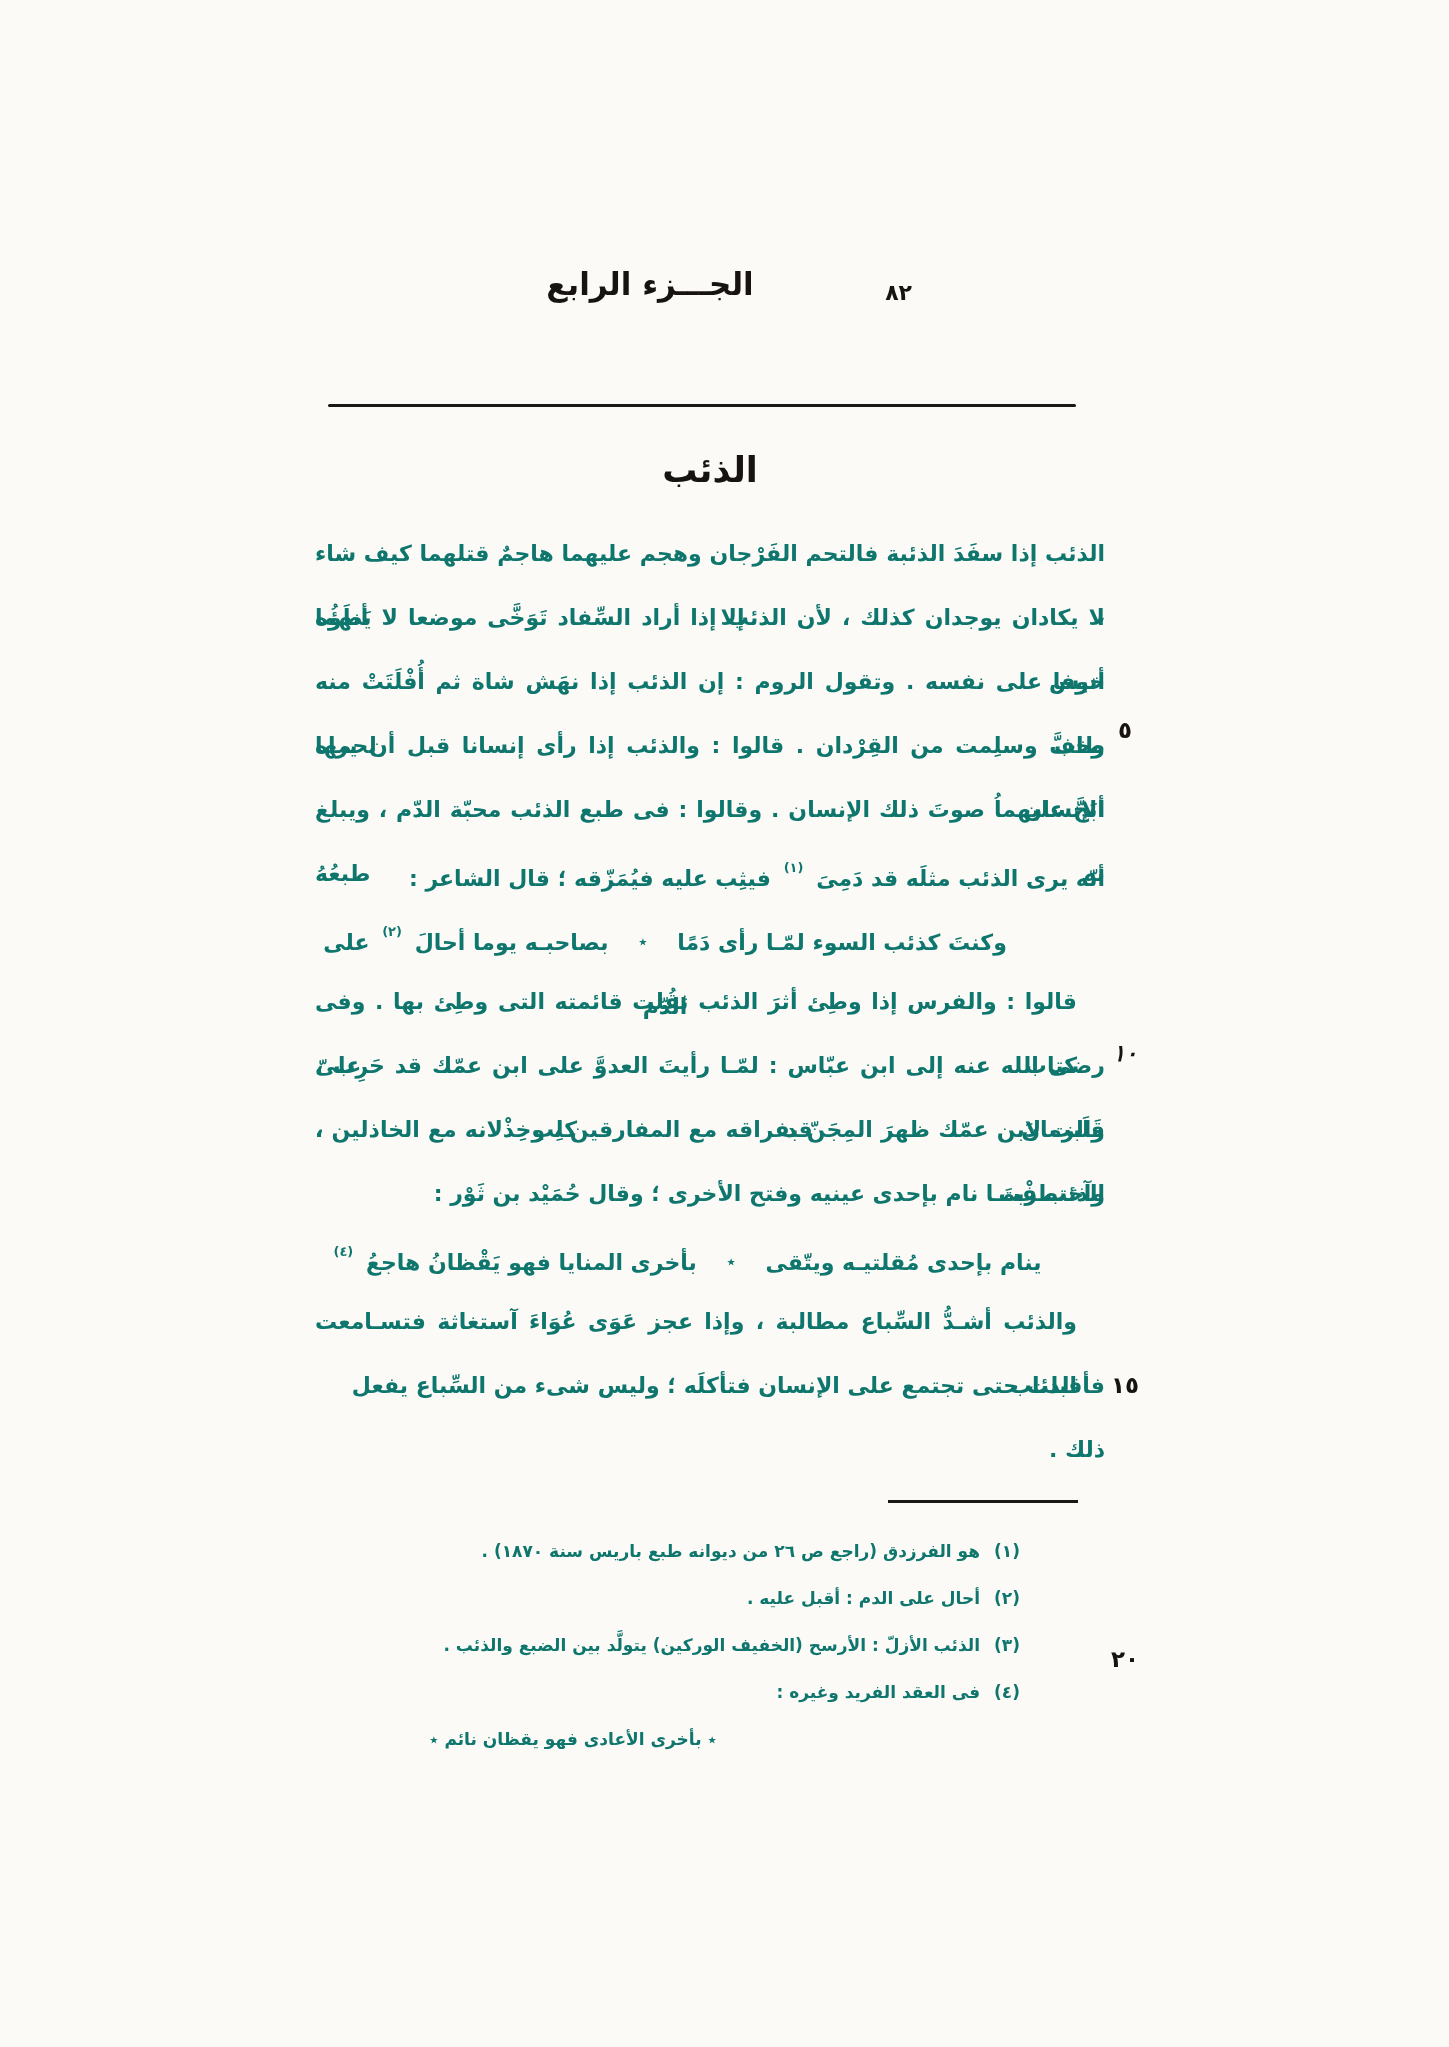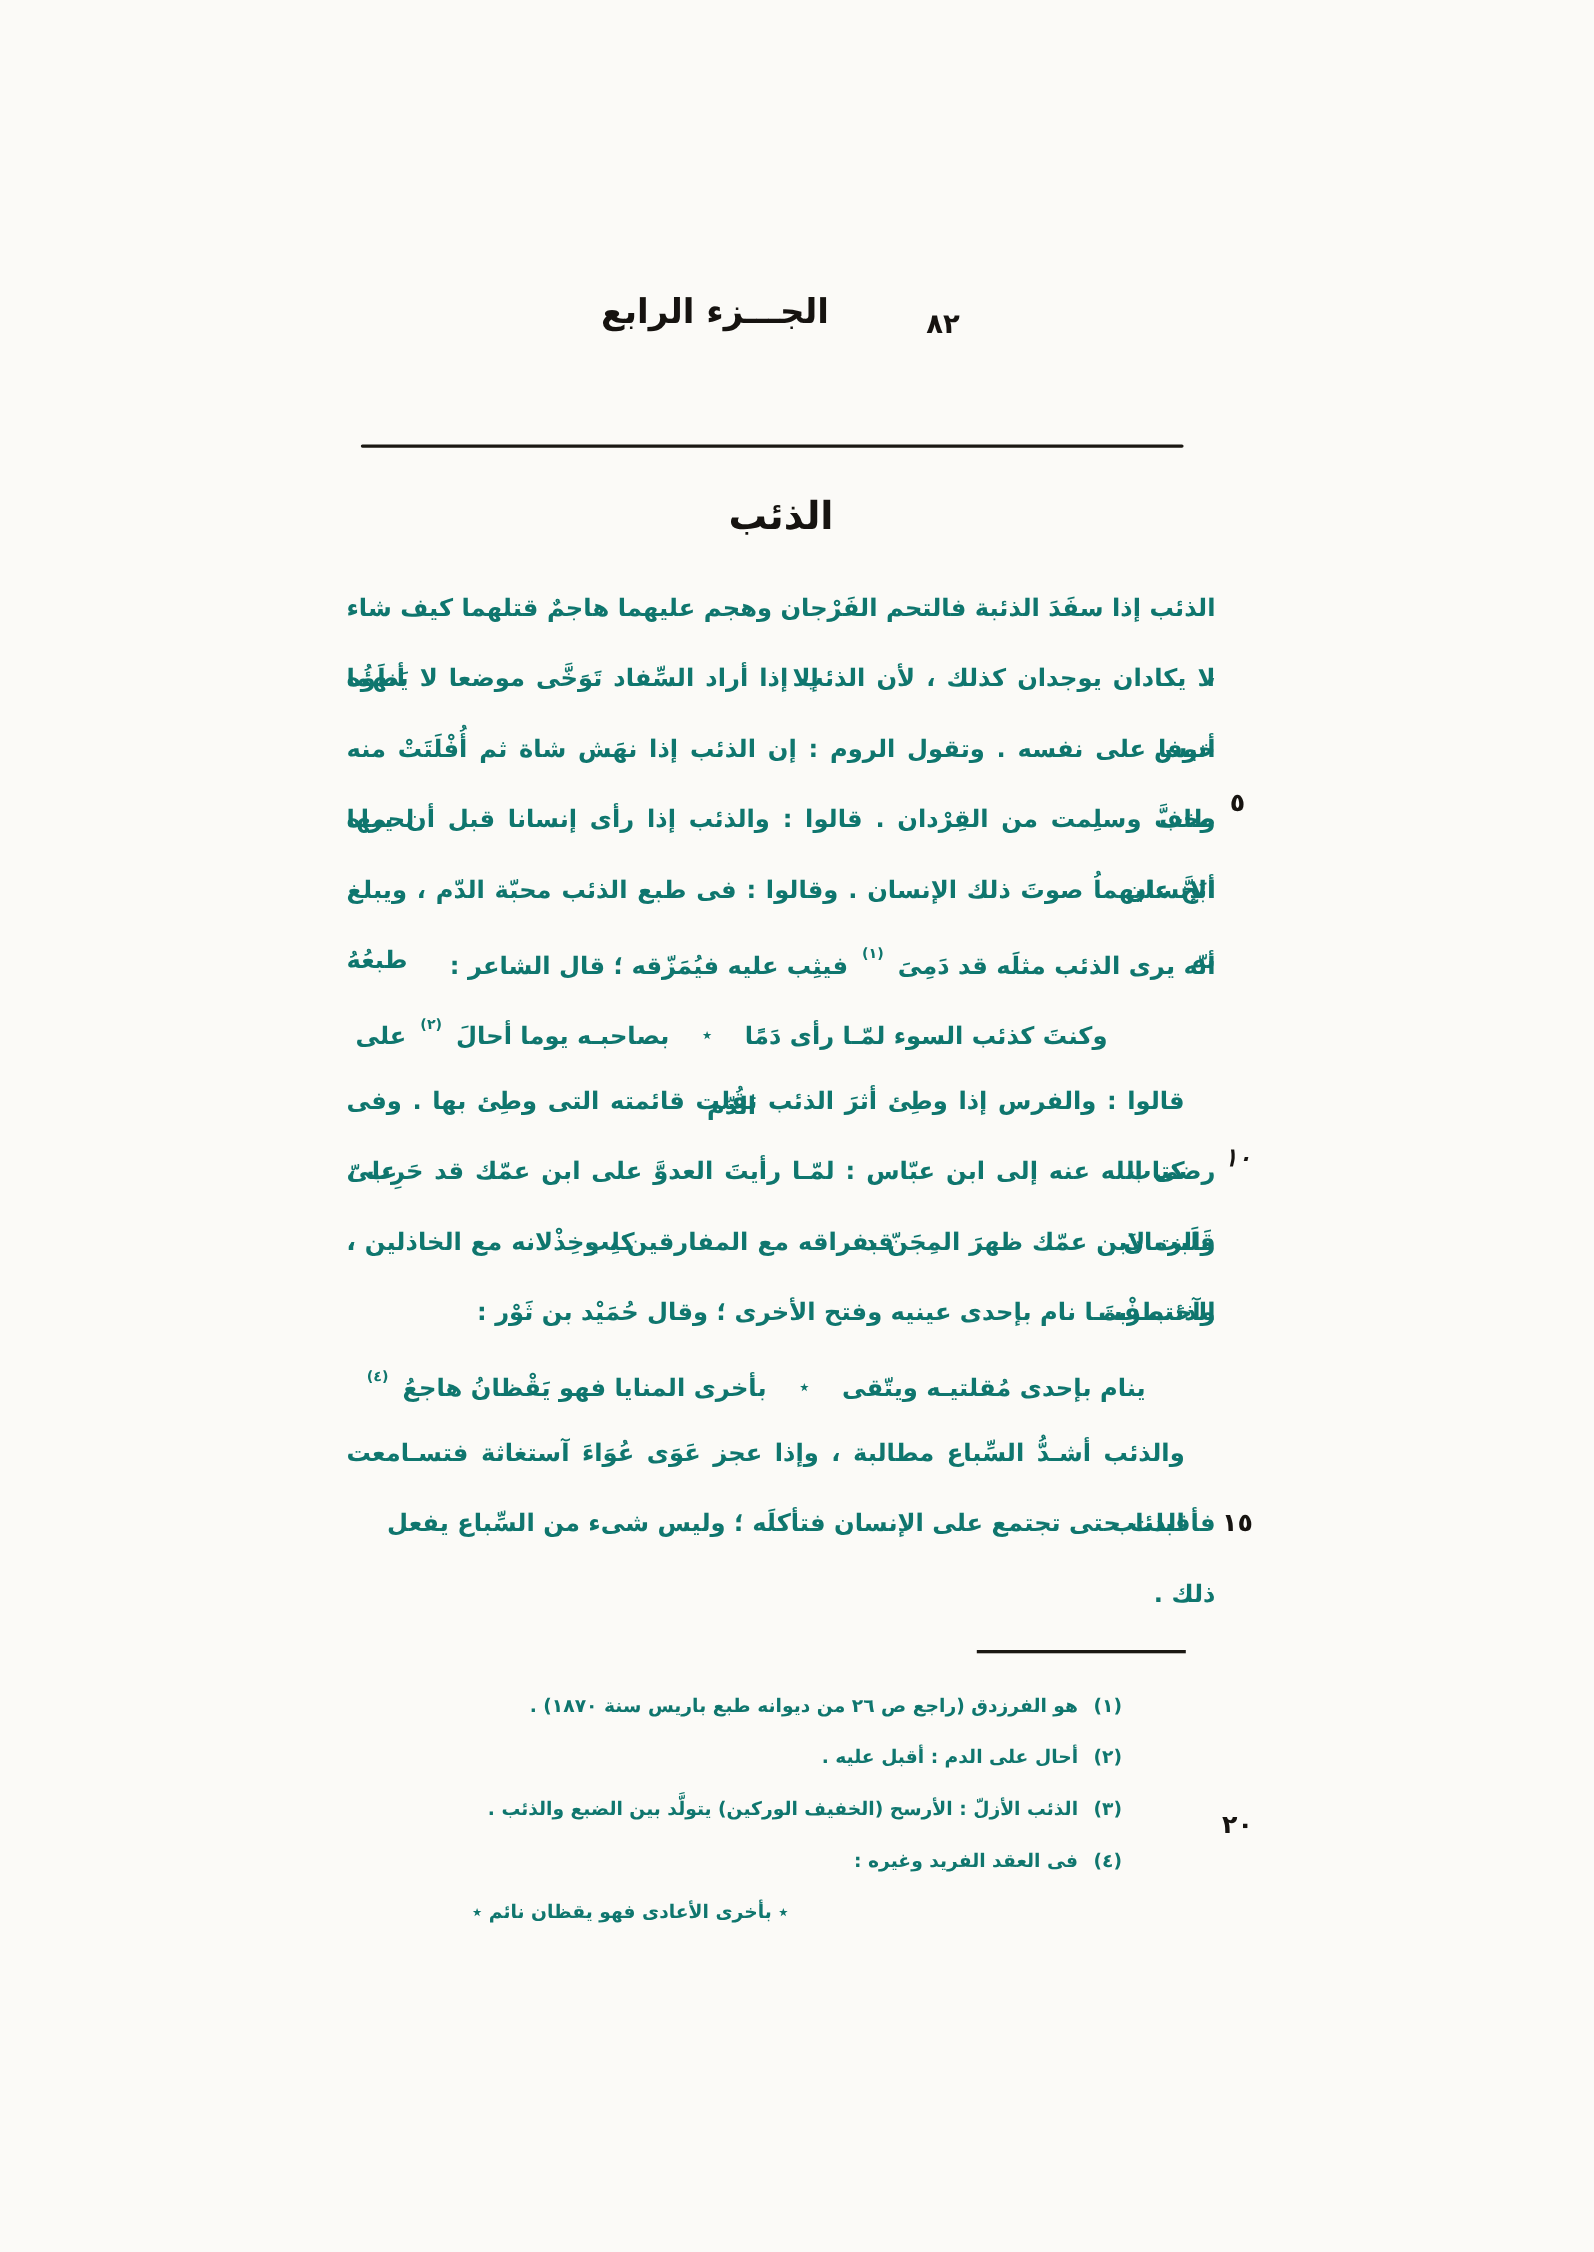--- a/index.html
+++ b/index.html
@@ -10,22 +10,22 @@
     font-family:"DejaVu Sans", sans-serif;
   }
   
   .section-title {
     position:absolute; left:525px; top:266px; width:250px;
     text-align:center; direction:rtl;
     font-size:31px; font-weight:bold;
   }
   .page-number {
     position:absolute; left:842px; top:280px; width:70px;
-    text-align:left; direction:rtl;
-    font-size:25px; font-weight:bold;
+    text-align:right; direction:rtl;
+    font-size:22px; font-weight:bold;
   }
   .header-rule {
     position:absolute; left:328px; top:404px; width:748px; height:3px;
     background:#1b1813; border-radius:2px;
   }
   
   .article-title {
     position:absolute; left:315px; top:450px; width:790px;
     text-align:center; direction:rtl;
     font-size:35px; font-weight:bold;

